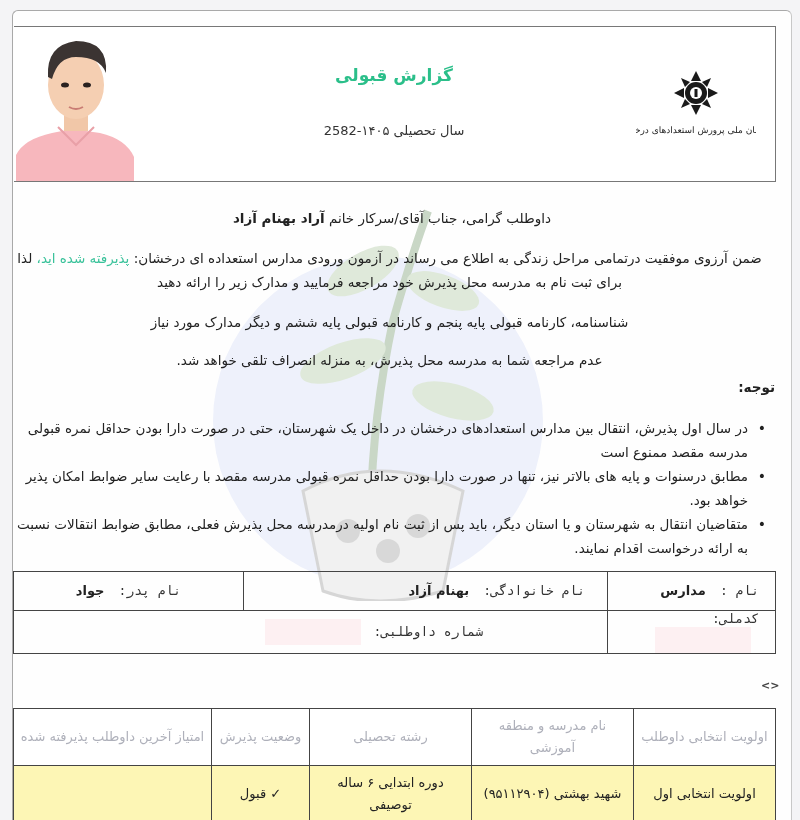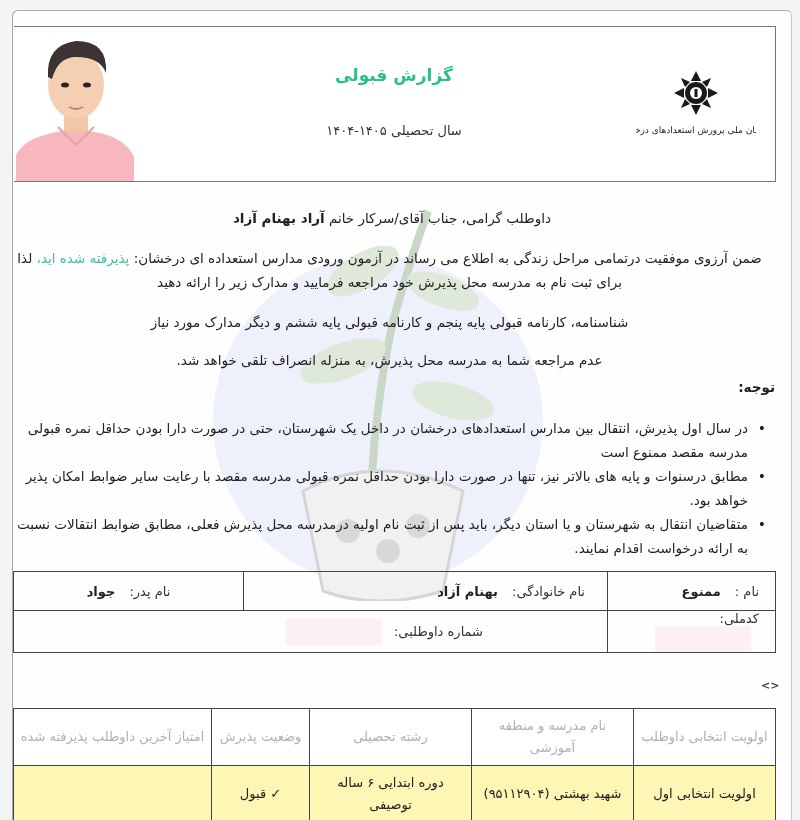--- a/index.html
+++ b/index.html
@@ -72,21 +72,21 @@
   }
   .info-table {
     position: absolute; left: 0; top: 560px; width: 762px;
     border-collapse: collapse; direction: rtl; font-size: 13px;
     table-layout: fixed;
   }
   .info-table td {
     border: 1px solid #444; height: 38px; padding: 0 16px;
     background: transparent;
   }
-  .info-table .lbl { color: #333; }
+  .info-table .lbl { color: #333; font-family: Liberation Mono, monospace; }
   .info-table .val { font-weight: bold; margin-right: 10px; }
   .redact {
     display: inline-block; width: 96px; height: 26px; background: #fdf0f2;
     vertical-align: middle;
   }
   .toggle {
     position: absolute; left: 748px; top: 668px; font-size: 11px; color: #444;
     font-weight: bold;
   }
   .choices-table {
@@ -119,21 +119,21 @@
         <rect x="50" y="80" width="24" height="24" fill="#f1c7a8"></rect>
         <ellipse cx="62" cy="58" rx="28" ry="34" fill="#f5cfb2"></ellipse>
         <path d="M34 50 Q32 18 62 14 Q94 14 92 46 Q86 30 62 30 Q44 30 38 52 Z" fill="#3b3432"></path>
         <ellipse cx="51" cy="58" rx="4" ry="2.5" fill="#2a2220"></ellipse>
         <ellipse cx="73" cy="58" rx="4" ry="2.5" fill="#2a2220"></ellipse>
         <path d="M55 80 Q62 84 69 80" fill="none" stroke="#c97d74" stroke-width="2"></path>
       </svg>
     </div>
     <div class="header-text">
       <div class="report-title">گزارش قبولی</div>
-      <div class="academic-year">سال تحصیلی ۱۴۰۵-۱۴۰۴</div>
+      <div class="academic-year">سال تحصیلی ۱۴۰۵-2582</div>
     </div>
     <div class="logo">
       <svg width="120" height="80" viewBox="0 0 120 80">
         <g transform="translate(60,26)" fill="#1a1a1a">
           <polygon points="0,-22 5,-12 -5,-12"></polygon>
           <polygon points="0,22 5,12 -5,12"></polygon>
           <polygon points="-22,0 -12,5 -12,-5"></polygon>
           <polygon points="22,0 12,5 12,-5"></polygon>
           <polygon points="-15,-15 -6,-11 -11,-6"></polygon>
           <polygon points="15,-15 6,-11 11,-6"></polygon>
@@ -184,21 +184,21 @@
   <table class="info-table">
     <colgroup>
         <col style="width:168px">
         <col style="width:364px">
         <col style="width:230px">
       </colgroup>
     <tbody>
         <tr>
       <td>
         <span class="lbl">نام :</span>
-        <span class="val">ممنوع</span>
+        <span class="val">مدارس</span>
       </td>
       <td style="padding-right:22px">
         <span class="lbl">نام خانوادگی:</span>
         <span class="val">بهنام آزاد</span>
       </td>
       <td style="text-align:center">
         <span class="lbl">نام پدر:</span>
         <span class="val">جواد</span>
       </td>
     </tr>

